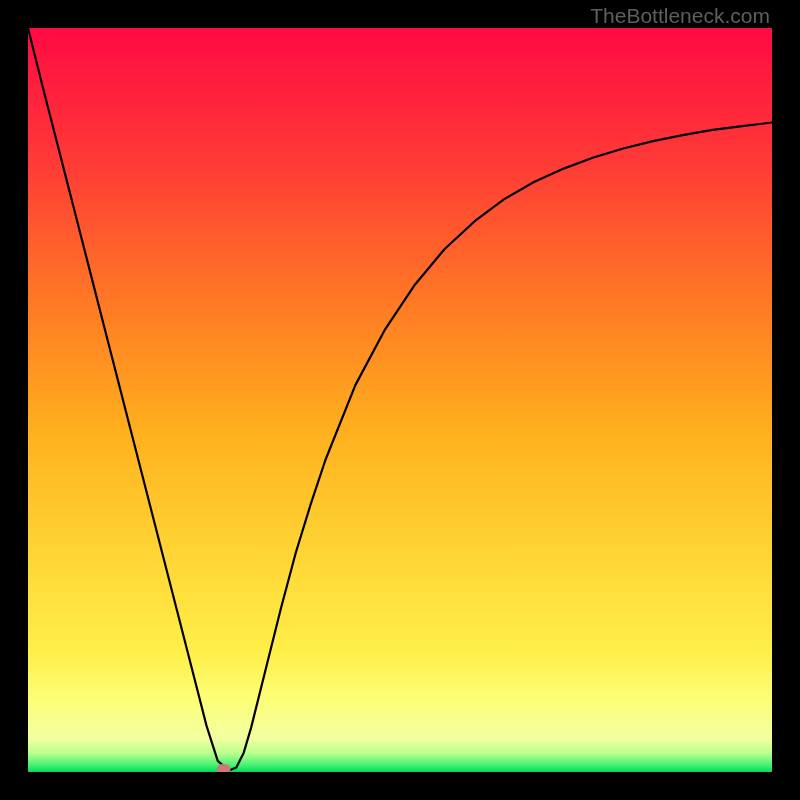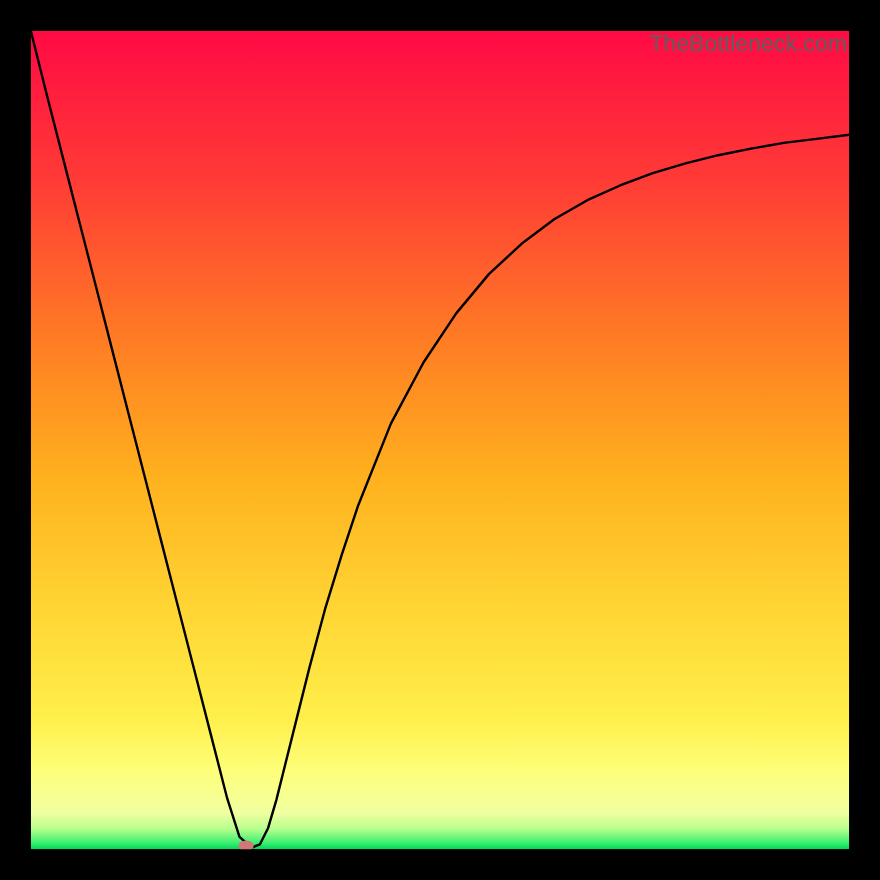--- a/index.html
+++ b/index.html
@@ -28,21 +28,20 @@
   }
   .watermark {
     position: absolute;
     top: 4px;
     right: 30px;
     color: #5f5f5f;
     font-size: 21px;
     font-weight: 500;
     letter-spacing: 0px;
     user-select: none;
-    margin-top: 24px;
   }
   svg { display: block; }
 </style>
 </head>
 <body>
 
 <div class="frame">
   <svg class="plot" viewBox="0 0 744 744">
     <defs>
       <linearGradient id="bg-grad" x1="0" y1="0" x2="0" y2="1">

